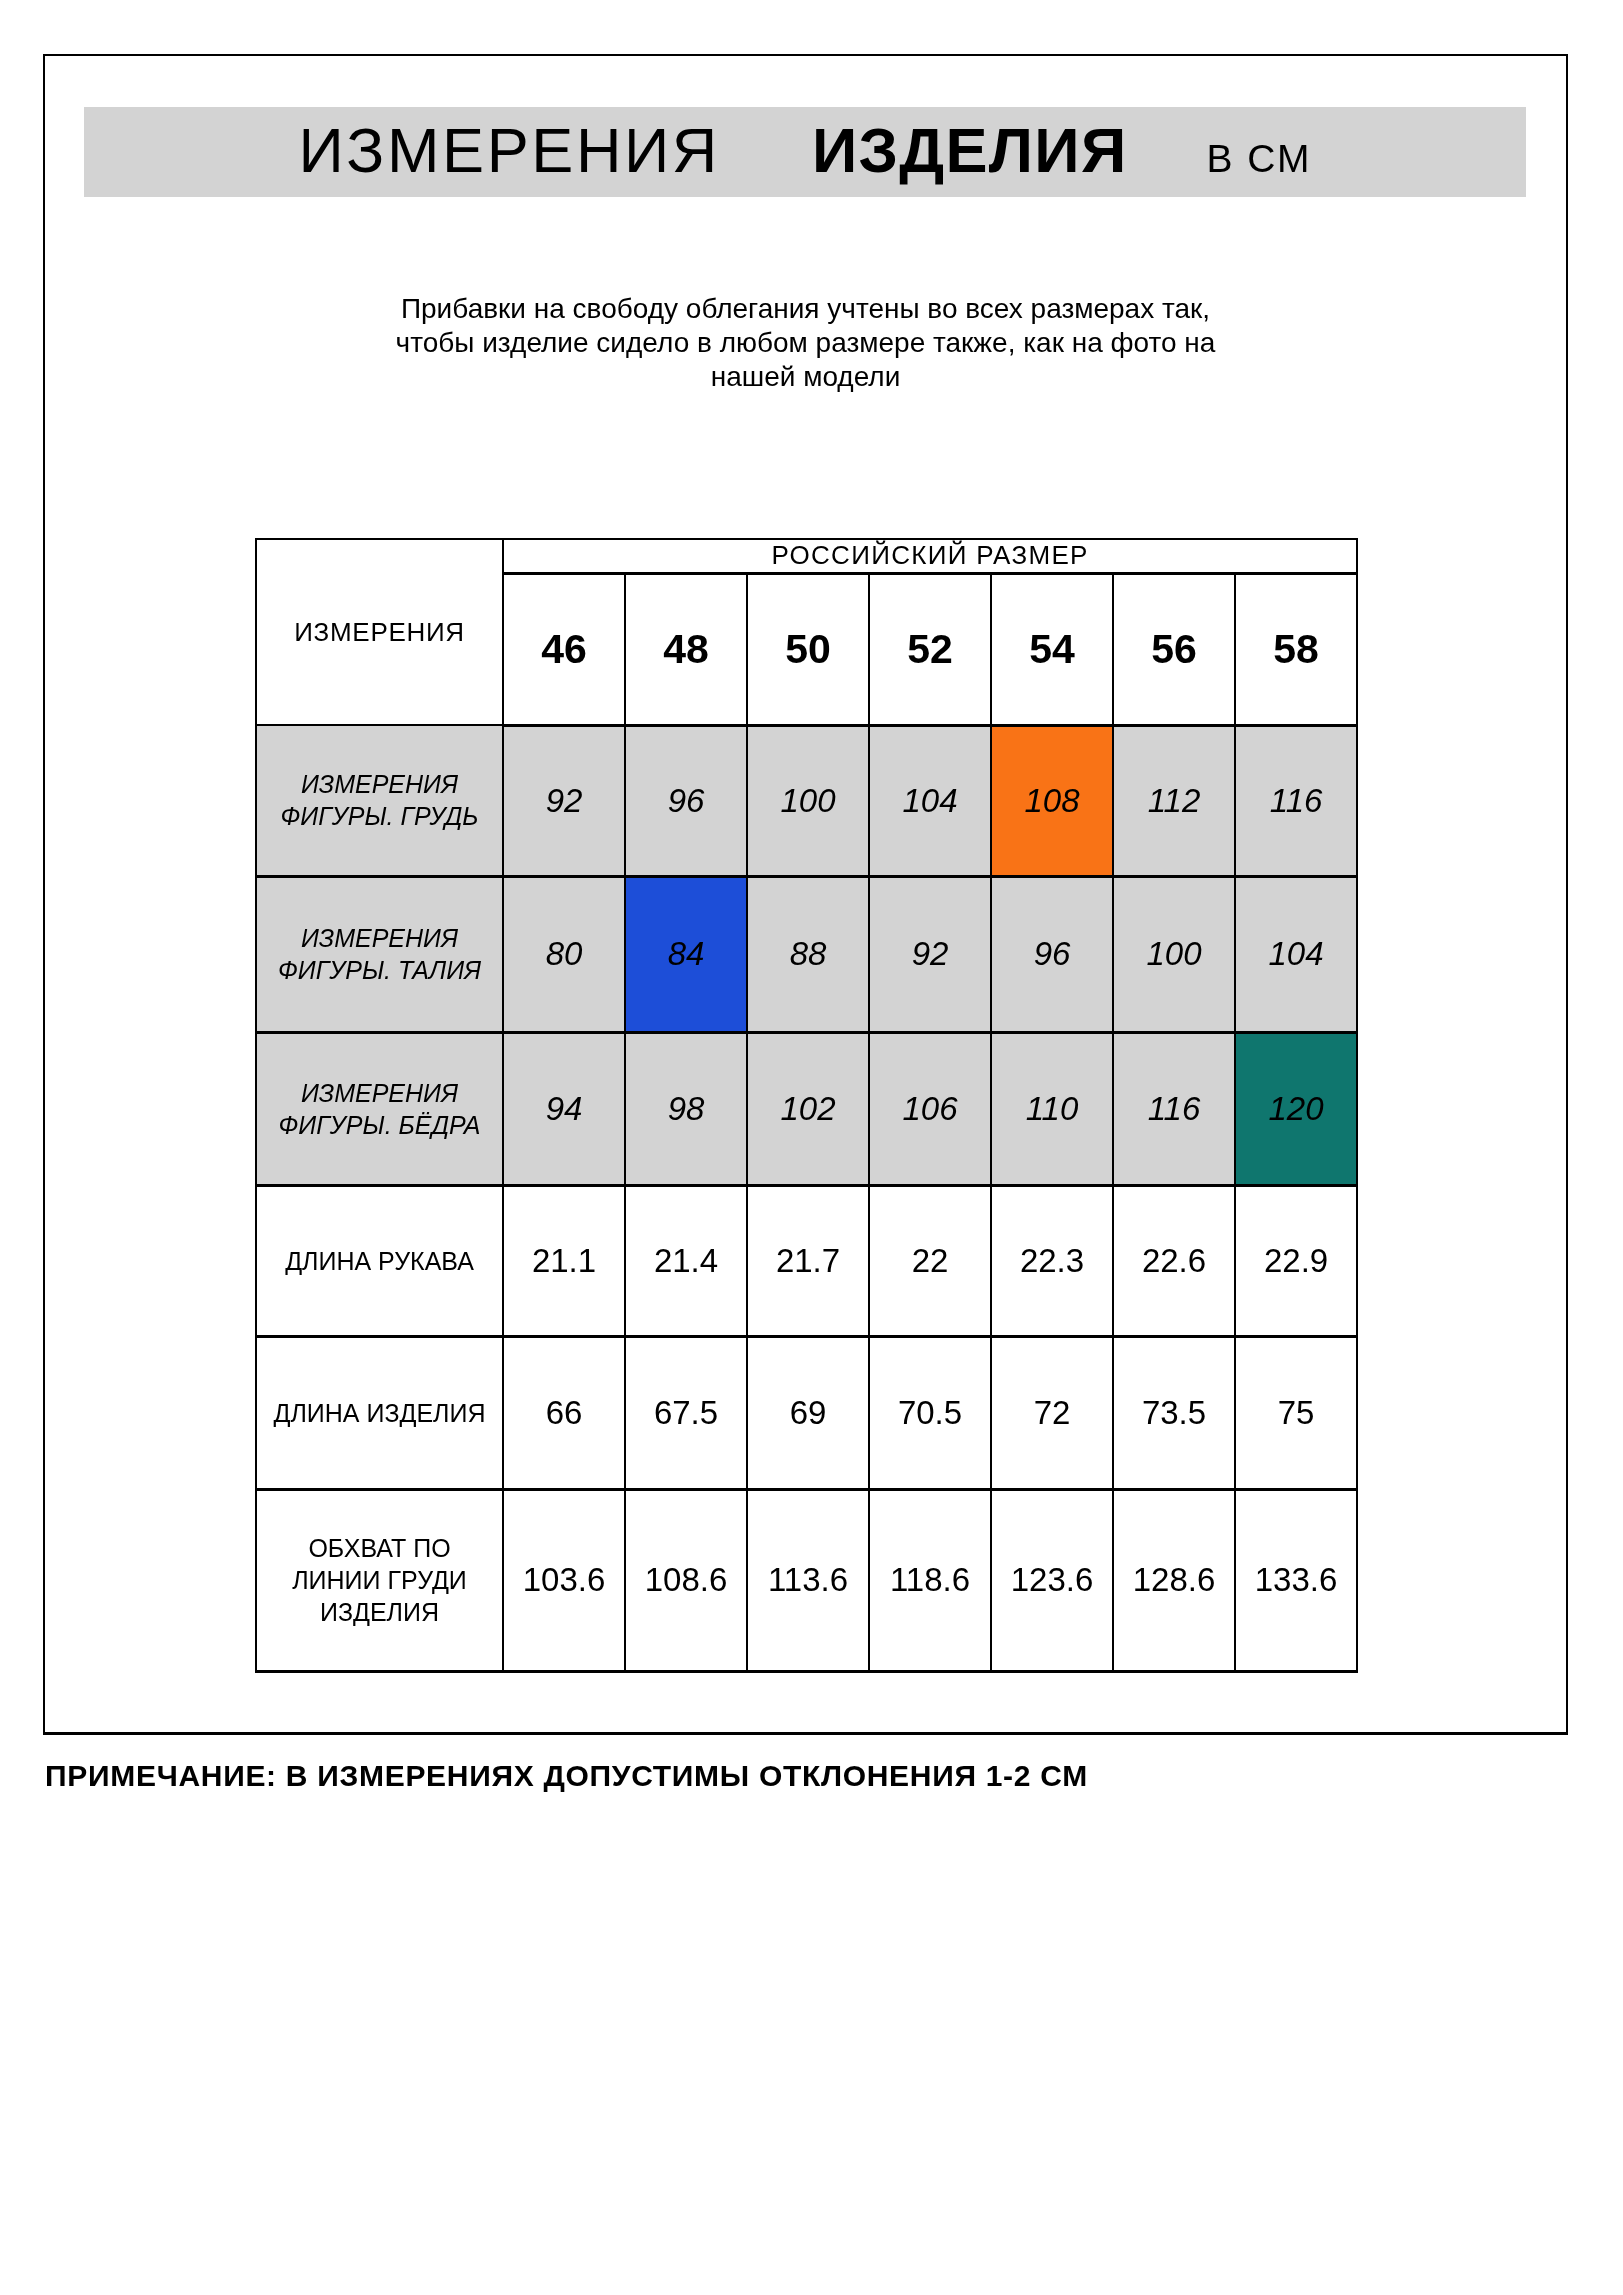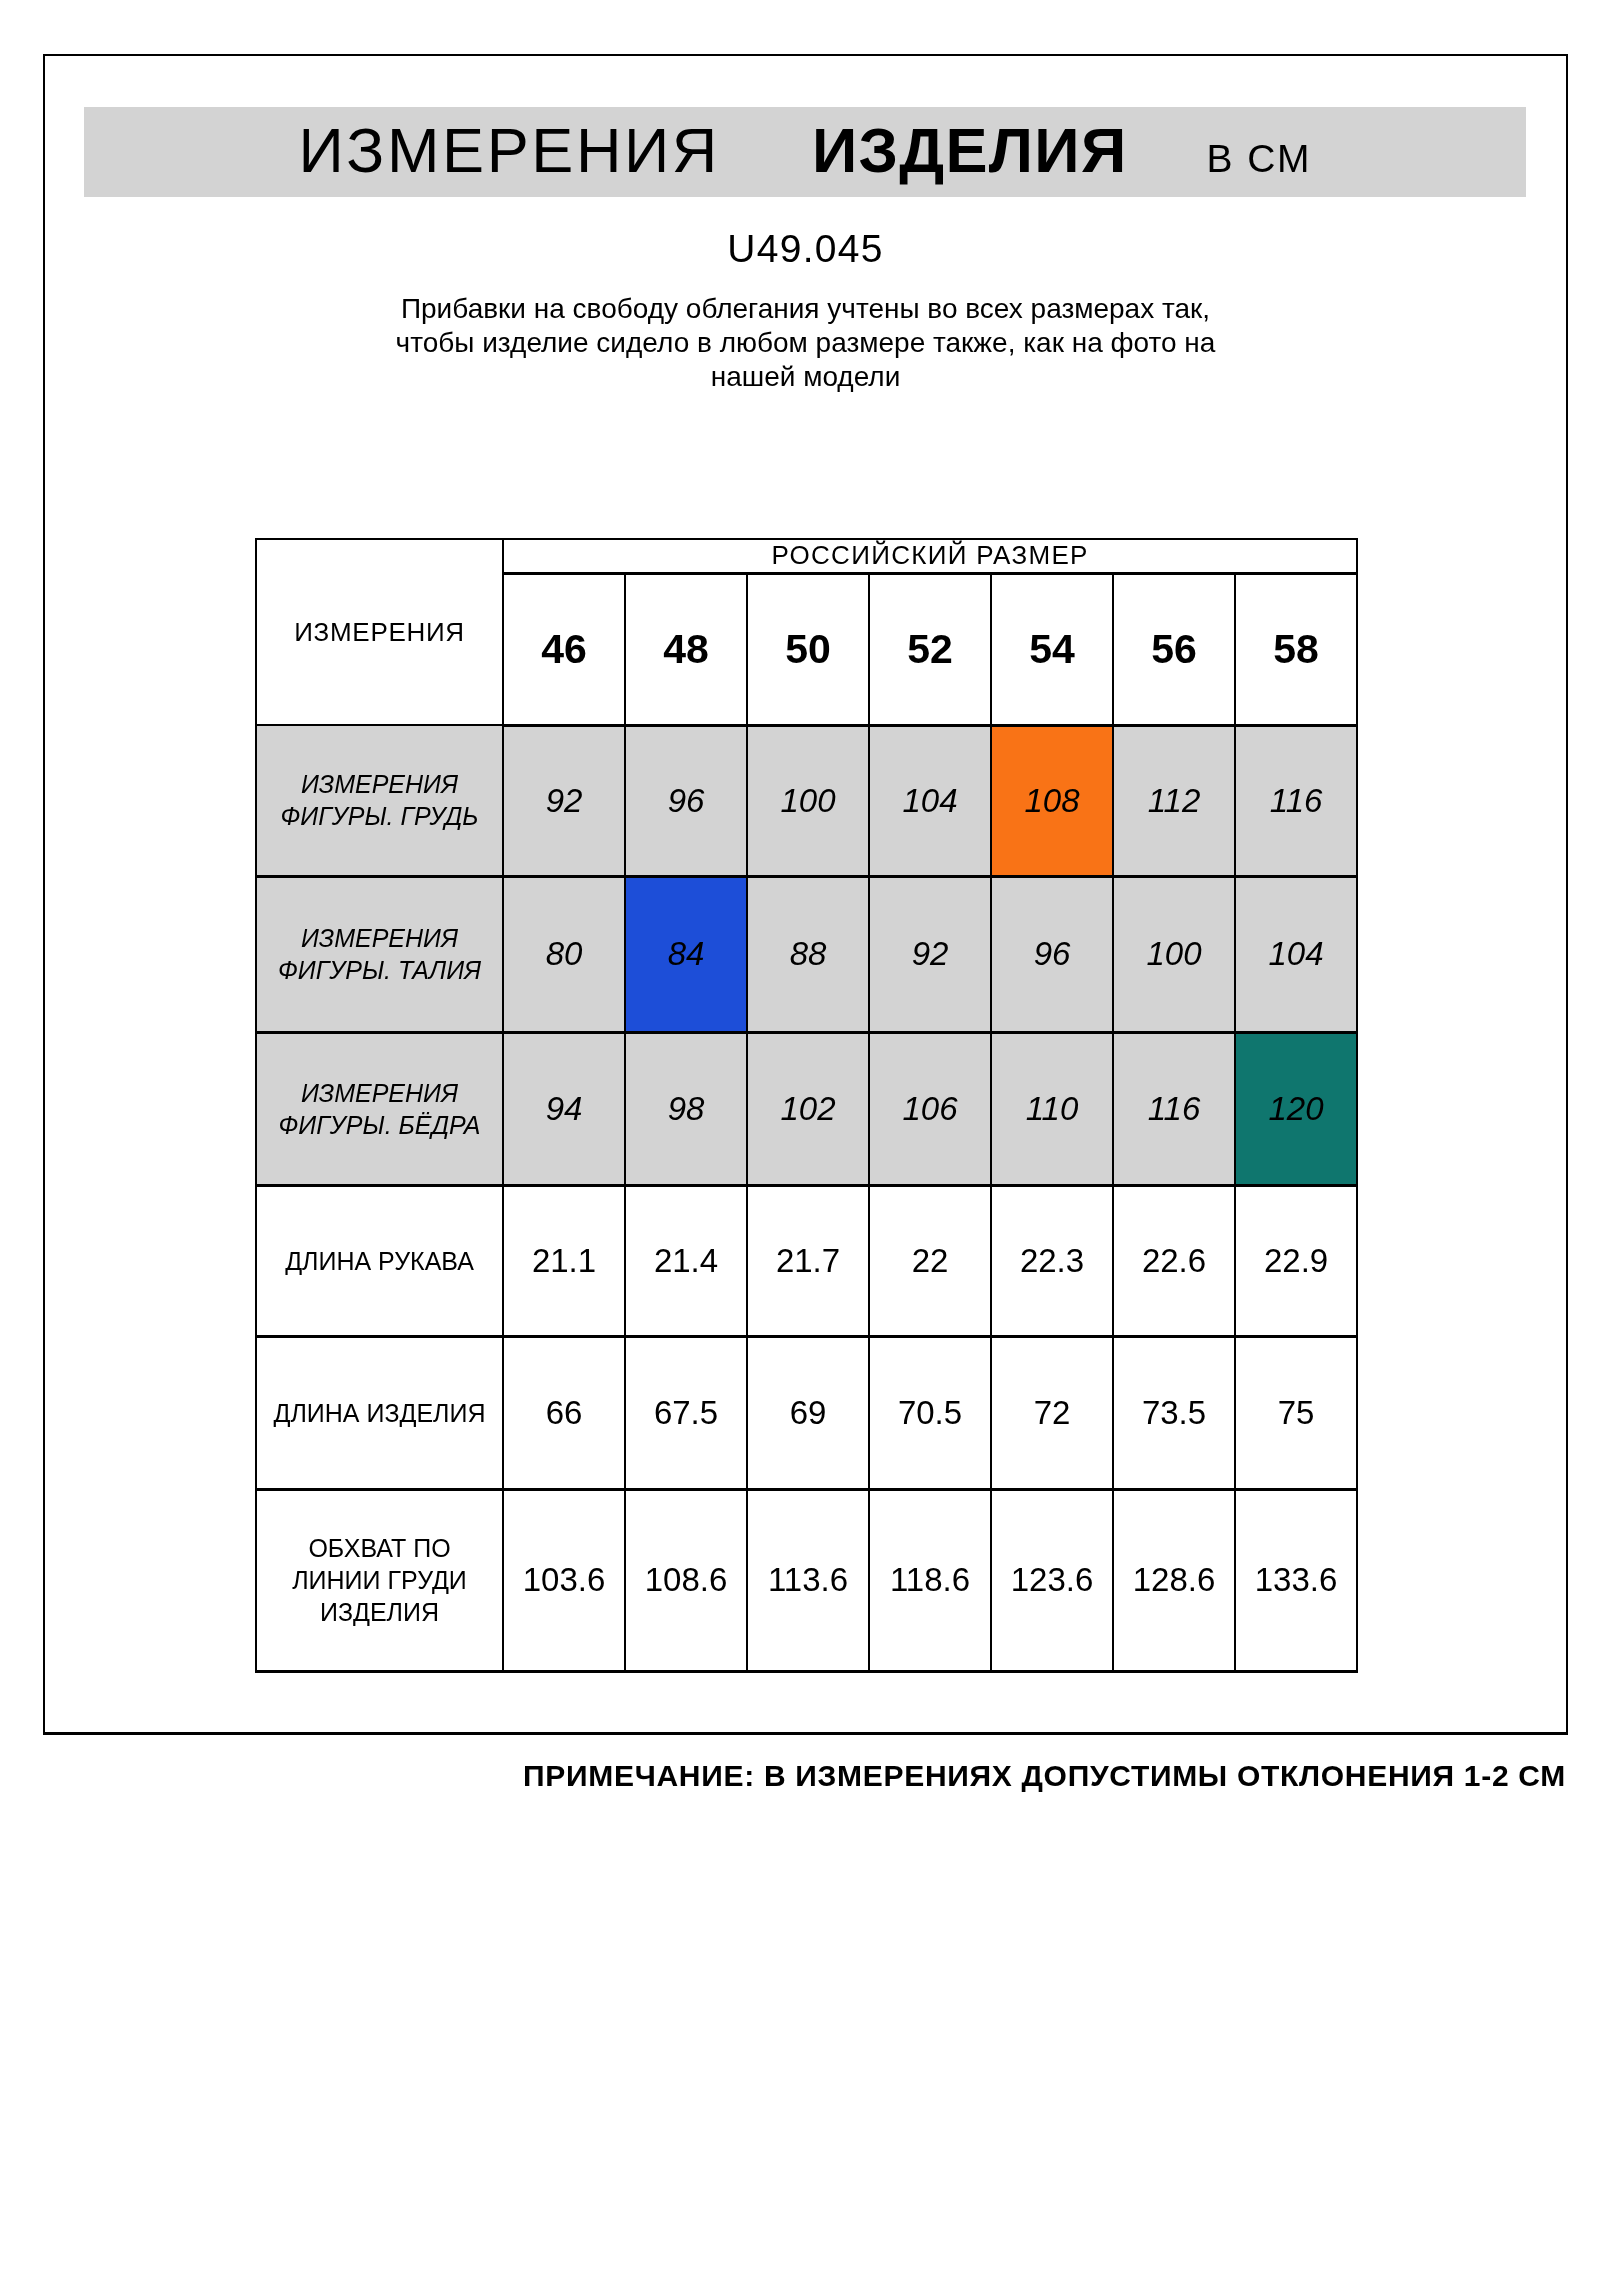--- a/index.html
+++ b/index.html
@@ -55,35 +55,34 @@
   td.corner   { font-size: 26px; letter-spacing: 0.7px; }
   tr.r-sizes  { height: 152px; }
   tr.r-sizes td { font-weight: bold; font-size: 41px; border-bottom-width: 3.9px; }
   tr.body td  { border-bottom-width: 3.9px; }
   tr.shaded td { font-style: italic; }
   td.label    { font-size: 25px; line-height: 1.28; white-space: pre-line; }
   tr.b1 { height: 151px; } tr.b2 { height: 156px; } tr.b3 { height: 153px; }
   tr.b4 { height: 151px; } tr.b5 { height: 153px; } tr.b6 { height: 182px; padding-left: 32px; }
   .note {
     position: absolute; left: 0; top: 1703px; width: 100%;
-    text-align: right; font-weight: bold; font-size: 30px; letter-spacing: 0.7px;
+    text-align: left; font-weight: bold; font-size: 30px; letter-spacing: 0.7px;
   }
 </style>
 </head>
 <body>
 
 <div class="frame">
 
   <div class="banner" style="background: rgb(211, 211, 211);">
     <span class="t1">ИЗМЕРЕНИЯ</span>
     <span class="t2">ИЗДЕЛИЯ</span>
     <span class="t3">В СМ</span>
   </div>
 
-  <div class="code">U49.045</div>
 
   <div class="desc">Прибавки на свободу облегания учтены во всех размерах так,
 чтобы изделие сидело в любом размере также, как на фото на
 нашей модели</div>
 
   <table class="size-table">
     <colgroup>
       <col class="c-label">
       <col class="c-size">
         <col class="c-size">

